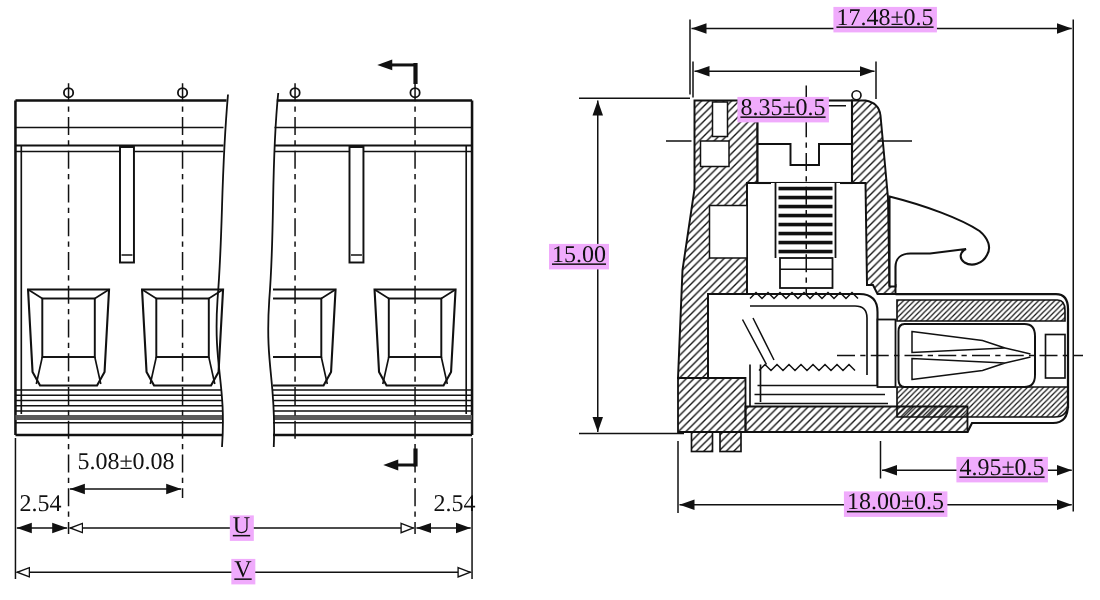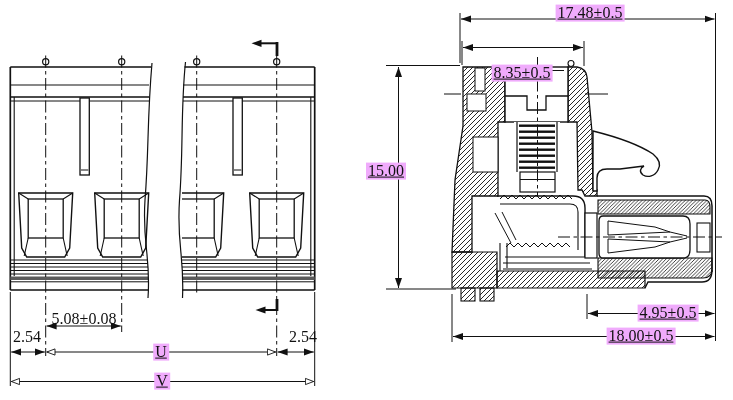--- a/index.html
+++ b/index.html
@@ -205,23 +205,23 @@
     <g stroke="#111" stroke-width="1" fill="none">
       <line x1="461" y1="19" x2="714.5" y2="19" marker-start="url(#aF)" marker-end="url(#aF)"></line>
       <line x1="463" y1="47.5" x2="583" y2="47.5" marker-start="url(#aF)" marker-end="url(#aF)"></line>
       <line x1="398.5" y1="67" x2="398.5" y2="288" marker-start="url(#aF)" marker-end="url(#aF)"></line>
       <line x1="588" y1="313.5" x2="714.5" y2="313.5" marker-start="url(#aF)" marker-end="url(#aF)"></line>
       <line x1="453" y1="336.5" x2="714.5" y2="336.5" marker-start="url(#aF)" marker-end="url(#aF)"></line>
     </g>
   </g>
 </svg>
 
-  <div class="dimtext" style="left:84px;top:319px;">5.08±0.08</div>
+  <div class="dimtext" style="left:84px;top:309px;">5.08±0.08</div>
   <div class="dimtext" style="left:27px;top:337px;">2.54</div>
   <div class="dimtext" style="left:303px;top:337px;">2.54</div>
   <div class="dimtext bgwhite" style="left:161px;top:352px;">U</div>
   <div class="dimtext bgwhite" style="left:162px;top:381px;">V</div>
   <div class="dimtext bgwhite" style="left:590px;top:13px;">17.48±0.5</div>
   <div class="dimtext bgwhite" style="left:522px;top:47px;margin-top:26px;">8.35±0.5</div>
   <div class="dimtext bgwhite" style="left:386px;top:171px;">15.00</div>
   <div class="dimtext bgwhite" style="left:668px;top:313px;">4.95±0.5</div>
-  <div class="dimtext bgwhite" style="left:597px;top:336px;margin-left:44px;">18.00±0.5</div>
+  <div class="dimtext bgwhite" style="left:597px;top:336px;">18.00±0.5</div>
 </div>
 
 </body></html>

